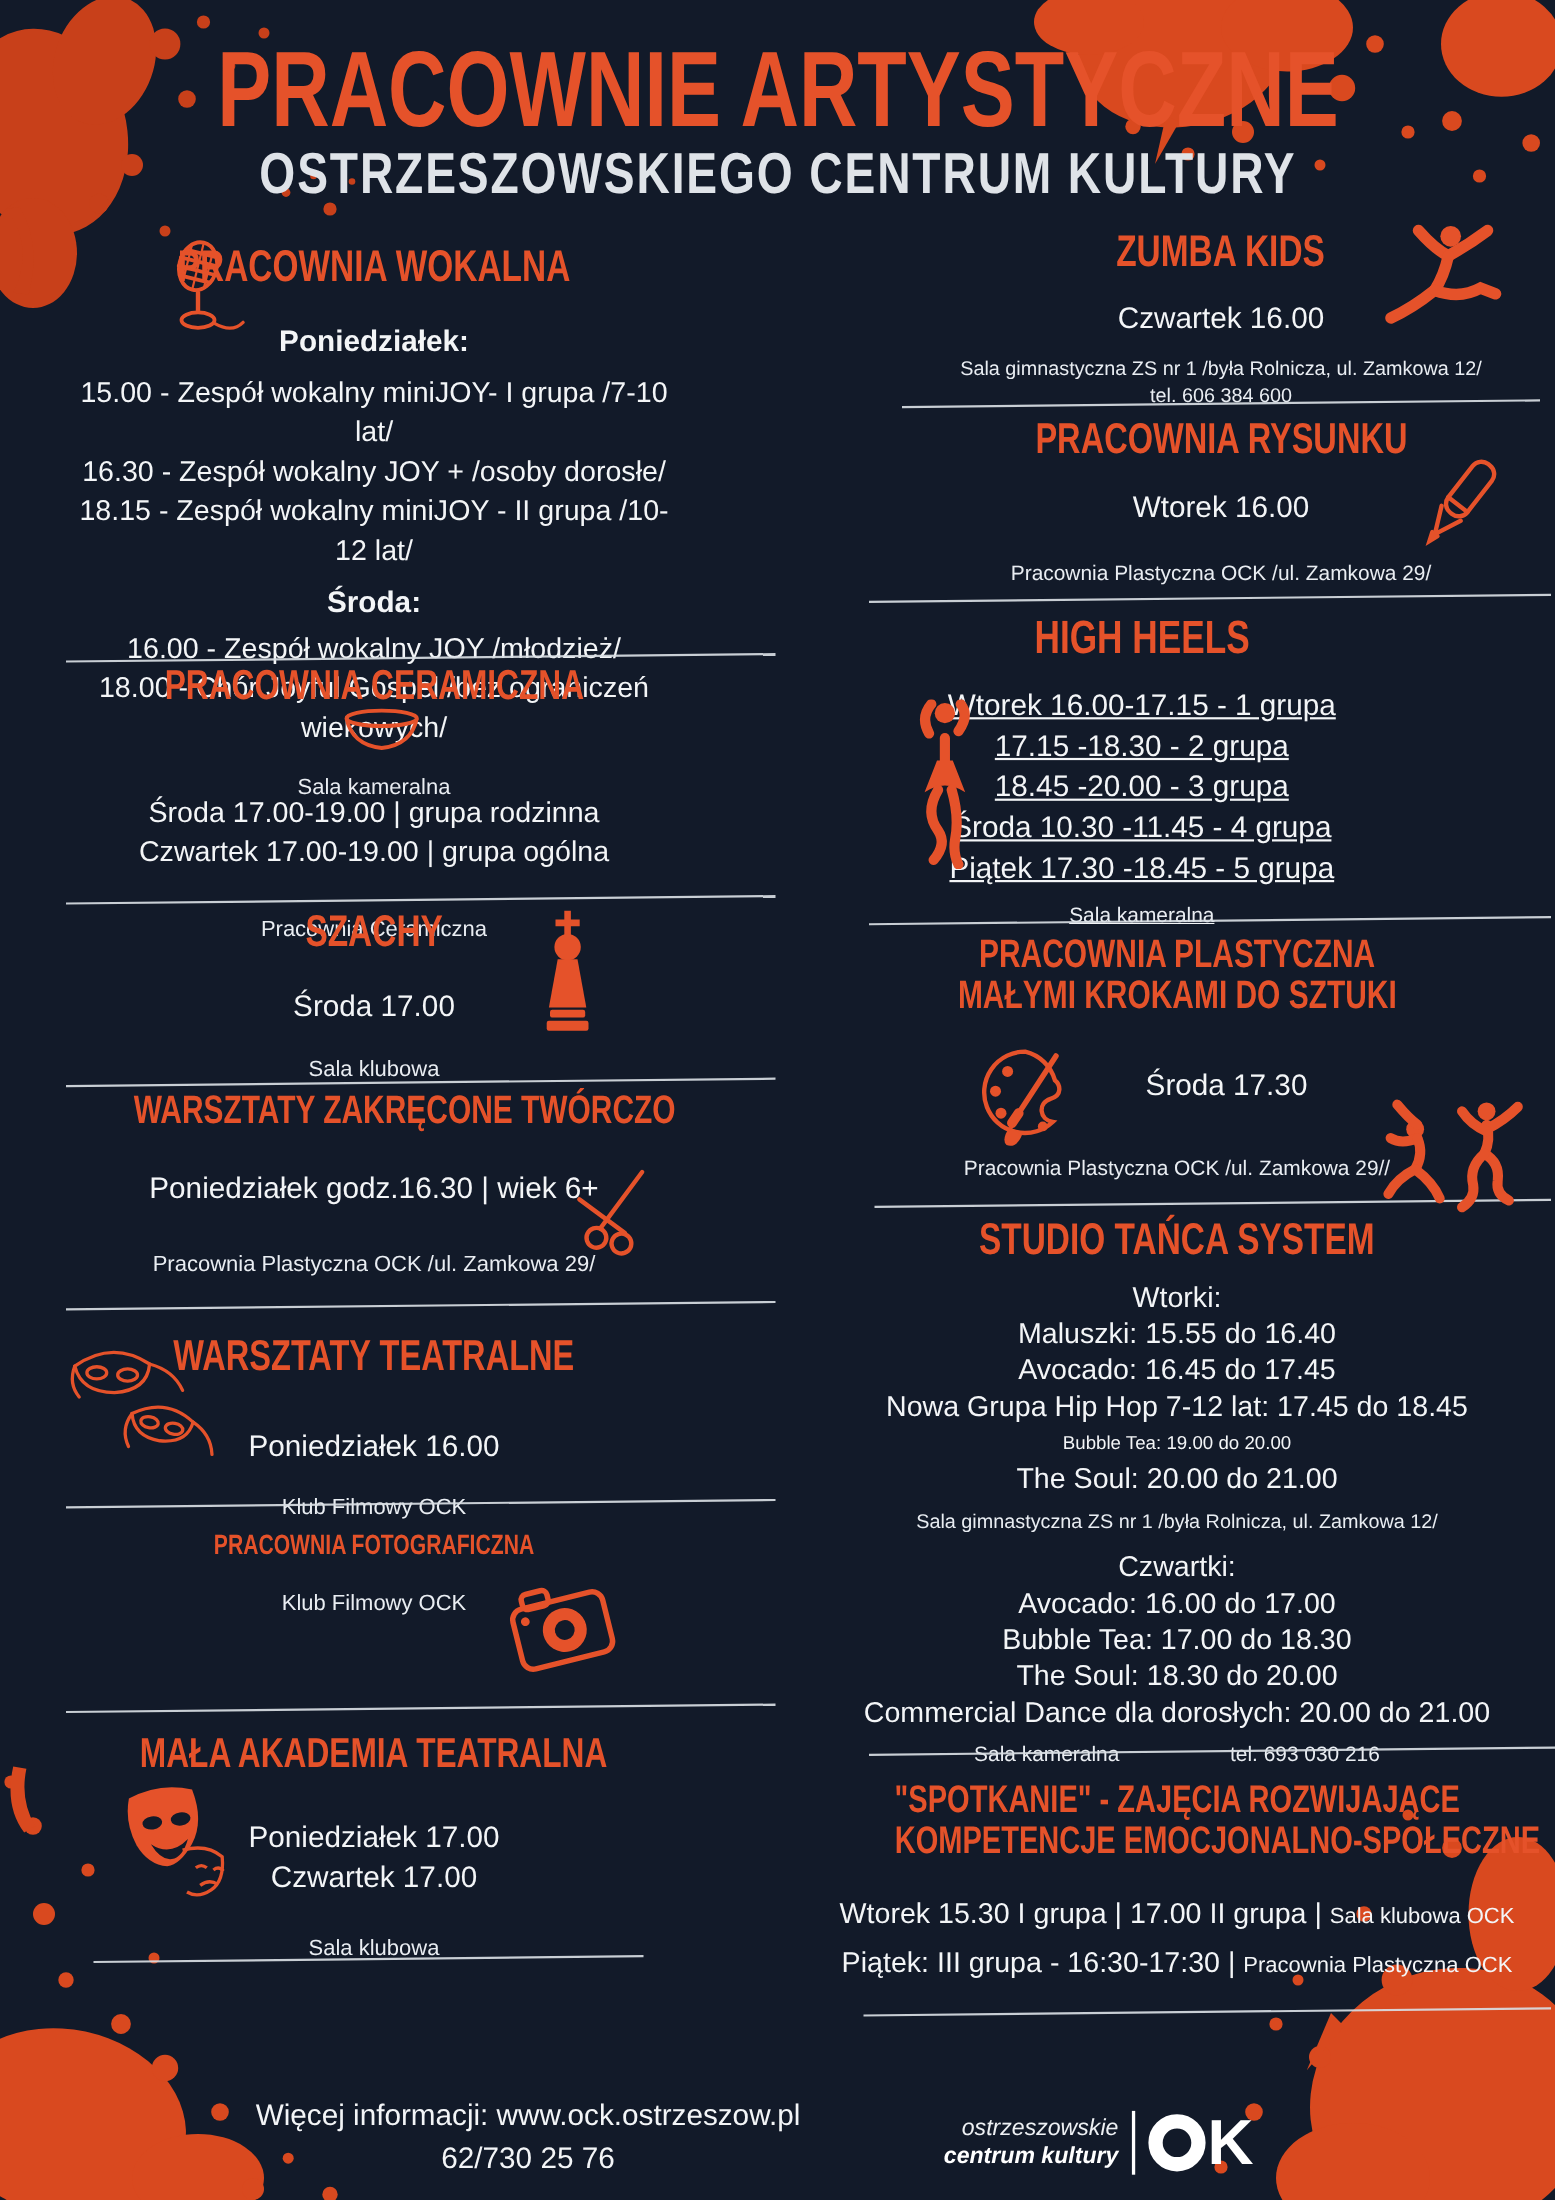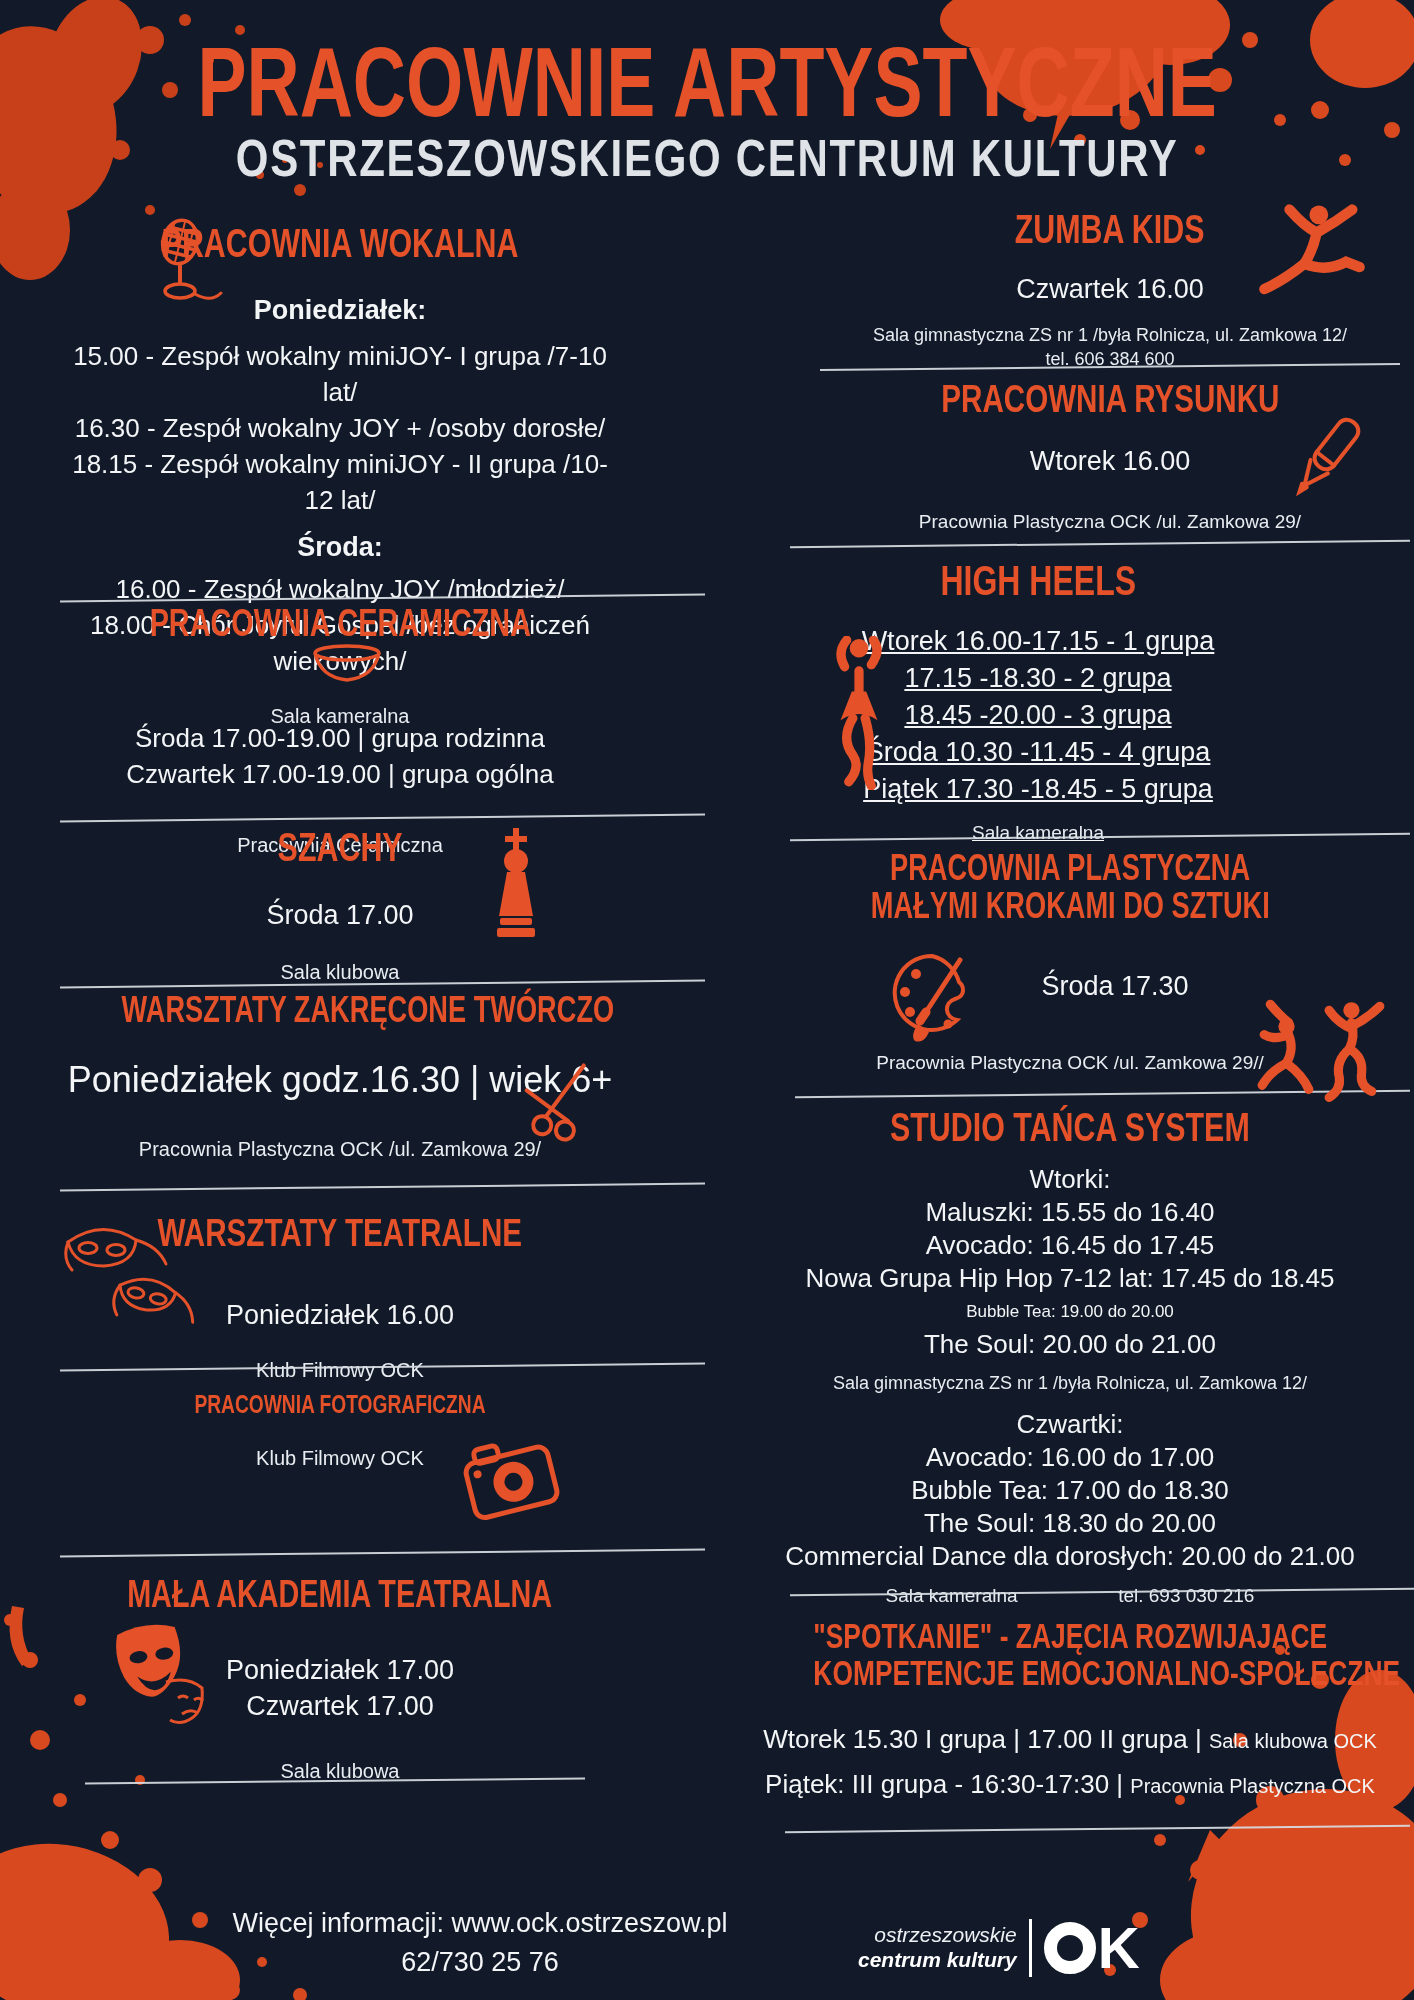--- a/index.html
+++ b/index.html
@@ -169,21 +169,21 @@
       <ellipse cx="24" cy="35" rx="12" ry="12"></ellipse>
       <path d="M15 46 h18 l8 44 h-34 z"></path>
       <rect x="8" y="92" width="32" height="7" rx="2"></rect>
       <rect x="5" y="102" width="38" height="9" rx="2"></rect>
     </svg>
   </div>
   <div class="rule" style="left:60px;top:983px;width:645px;"></div>
 
   <div class="sec" style="left:60px;top:990px;width:560px;">
     <div class="sec-title" style="font-size:34px;"><span class="ct">WARSZTATY ZAKRĘCONE TWÓRCZO</span></div>
-    <div class="bl" style="margin-top:34px;font-size:36px;">Poniedziałek godz.16.30 | wiek 6+</div>
+    <div class="bl" style="margin-top:34px;font-size:27px;">Poniedziałek godz.16.30 | wiek 6+</div>
     <div class="venue" style="margin-top:40px;">Pracownia Plastyczna OCK /ul. Zamkowa 29/</div>
   </div>
   <div class="ic" style="left:518px;top:1058px;">
     <svg width="88" height="88" viewBox="0 0 88 88" fill="none" stroke="#e5522a" stroke-width="4" stroke-linecap="round">
       <g transform="rotate(-18 44 44)">
         <circle cx="18" cy="60" r="9"></circle>
         <circle cx="38" cy="72" r="9"></circle>
         <path d="M24 53 L76 16"></path>
         <path d="M44 64 L14 22"></path>
       </g>

